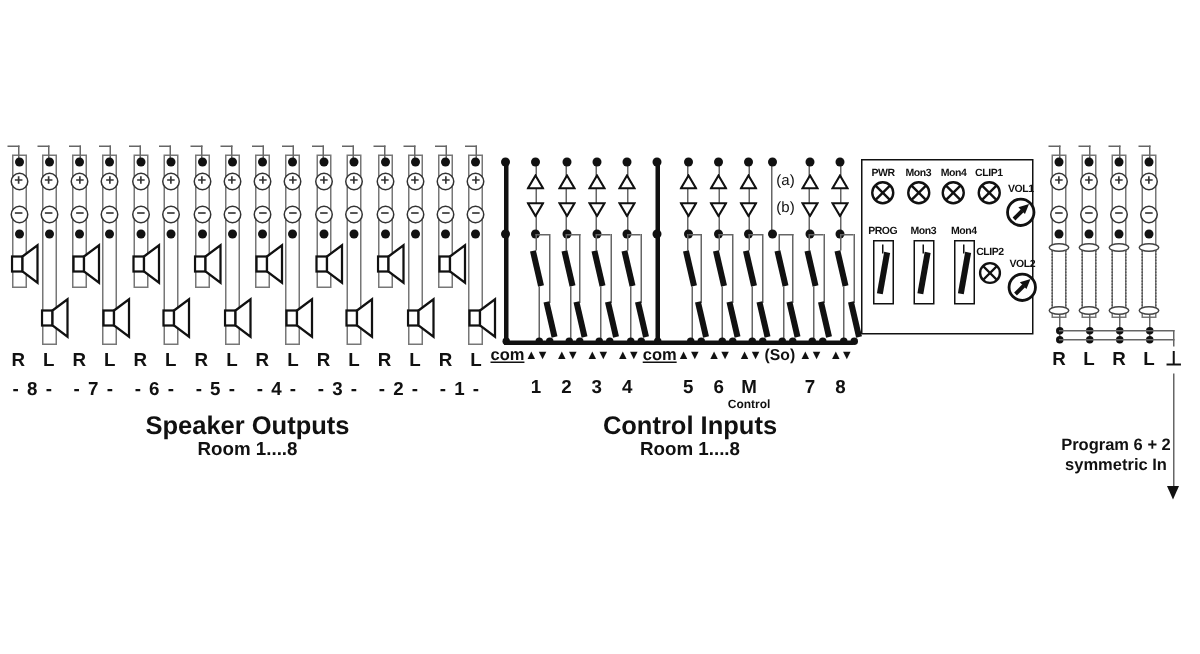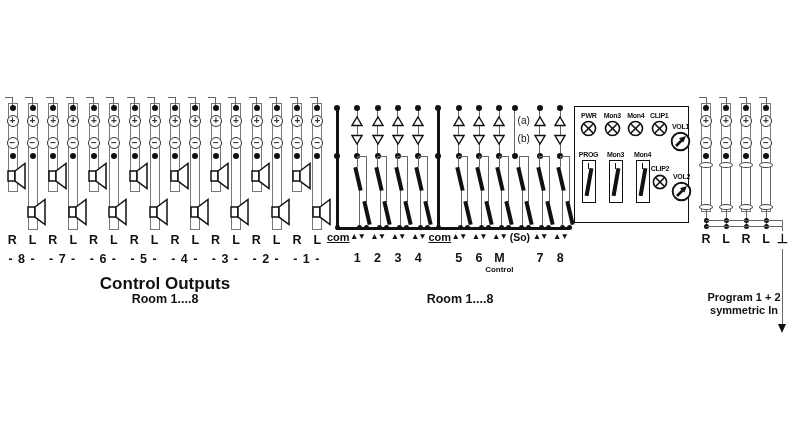--- a/index.html
+++ b/index.html
@@ -309,21 +309,21 @@
           <rect x="1" y="9" width="7" height="10" fill="#fff" stroke="#111" stroke-width="1.5"></rect>
           <polygon points="8,9 18,1.5 18,26.5 8,19" fill="#fff" stroke="#111" stroke-width="1.5"></polygon>
         </svg>
         <div class="p-labels">
           <span>R</span>
           <span>L</span>
         </div>
         <div class="p-num">- 1 -</div>
       </div>
     </div>
-  <div class="sec-title t-main" style="left:40px; top:274px; width:250px;">Control Outputs</div>
+  <div class="sec-title t-main" style="left:40px; top:274px; width:250px;">Speaker Outputs</div>
   <div class="sec-title t-sub" style="left:40px; top:292px; width:250px;">Room 1....8</div>
 
   <div class="abs row-flex" style="left:327px; top:96px; width:244px;">
 
   <div class="ccol">
 
         <div>
           <div class="comline" style="left:8.6px; top:11px; height:122px;"></div>
           <div class="dot" style="left:7px; top:9px;"></div>
           <div class="dot" style="left:7px; top:57px;"></div>
@@ -673,20 +673,21 @@
         <div class="c-label">
           
           <span>▲▼</span>
           
         </div>
         <div class="c-num">8</div>
 
       </div>
     </div>
   <div class="busline" style="left:336px; top:227px; width:233px;"></div>
+  <div class="sec-title t-main" style="left:335px; top:274px; width:250px;">Control Inputs</div>
   <div class="sec-title t-sub" style="left:335px; top:292px; width:250px;">Room 1....8</div>
 
   <div class="setup-box">
 
     <div class="abs row-flex" style="left:2px; top:5px;">
 
     <div style="width:23.5px; flex:0 0 23.5px;">
           <div class="mini-lbl">PWR</div>
           <svg style="margin:1px auto 0;" width="17" height="17">
             <circle cx="8.5" cy="8.5" r="7" fill="#fff" stroke="#111" stroke-width="1.6"></circle>
@@ -851,17 +852,17 @@
     <div class="wire wire-v" style="left:86px; top:123.5px; height:11px;"></div>
     <div class="gnd" style="left:78px; top:135px; width:17px;">⊥</div>
     <div class="wire wire-v" style="left:86px; top:153px; height:76px; width:1.4px;"></div>
     <div class="arrowhead-down" style="left:82.2px; top:228px;"></div>
 
     <div class="row-flex abs" style="left:0; top:156px; width:80px;">
 
     <div style="width:40px; flex:0 0 40px; text-align:center; font-size:12.5px; font-weight:bold; letter-spacing:1px;"></div>
         <div style="width:40px; flex:0 0 40px; text-align:center; font-size:12.5px; font-weight:bold; letter-spacing:1px;"></div>
       </div>
-    <div class="sec-title" style="left:-2px; top:195px; width:100px; font-size:11px;">Program 1 + 2</div>
+    <div class="sec-title" style="left:-2px; top:195px; width:100px; font-size:11px;">Program 6 + 2</div>
     <div class="sec-title" style="left:-2px; top:208px; width:100px; font-size:11px;">symmetric In</div>
   </div>
 
 </div>
 
 </body></html>

